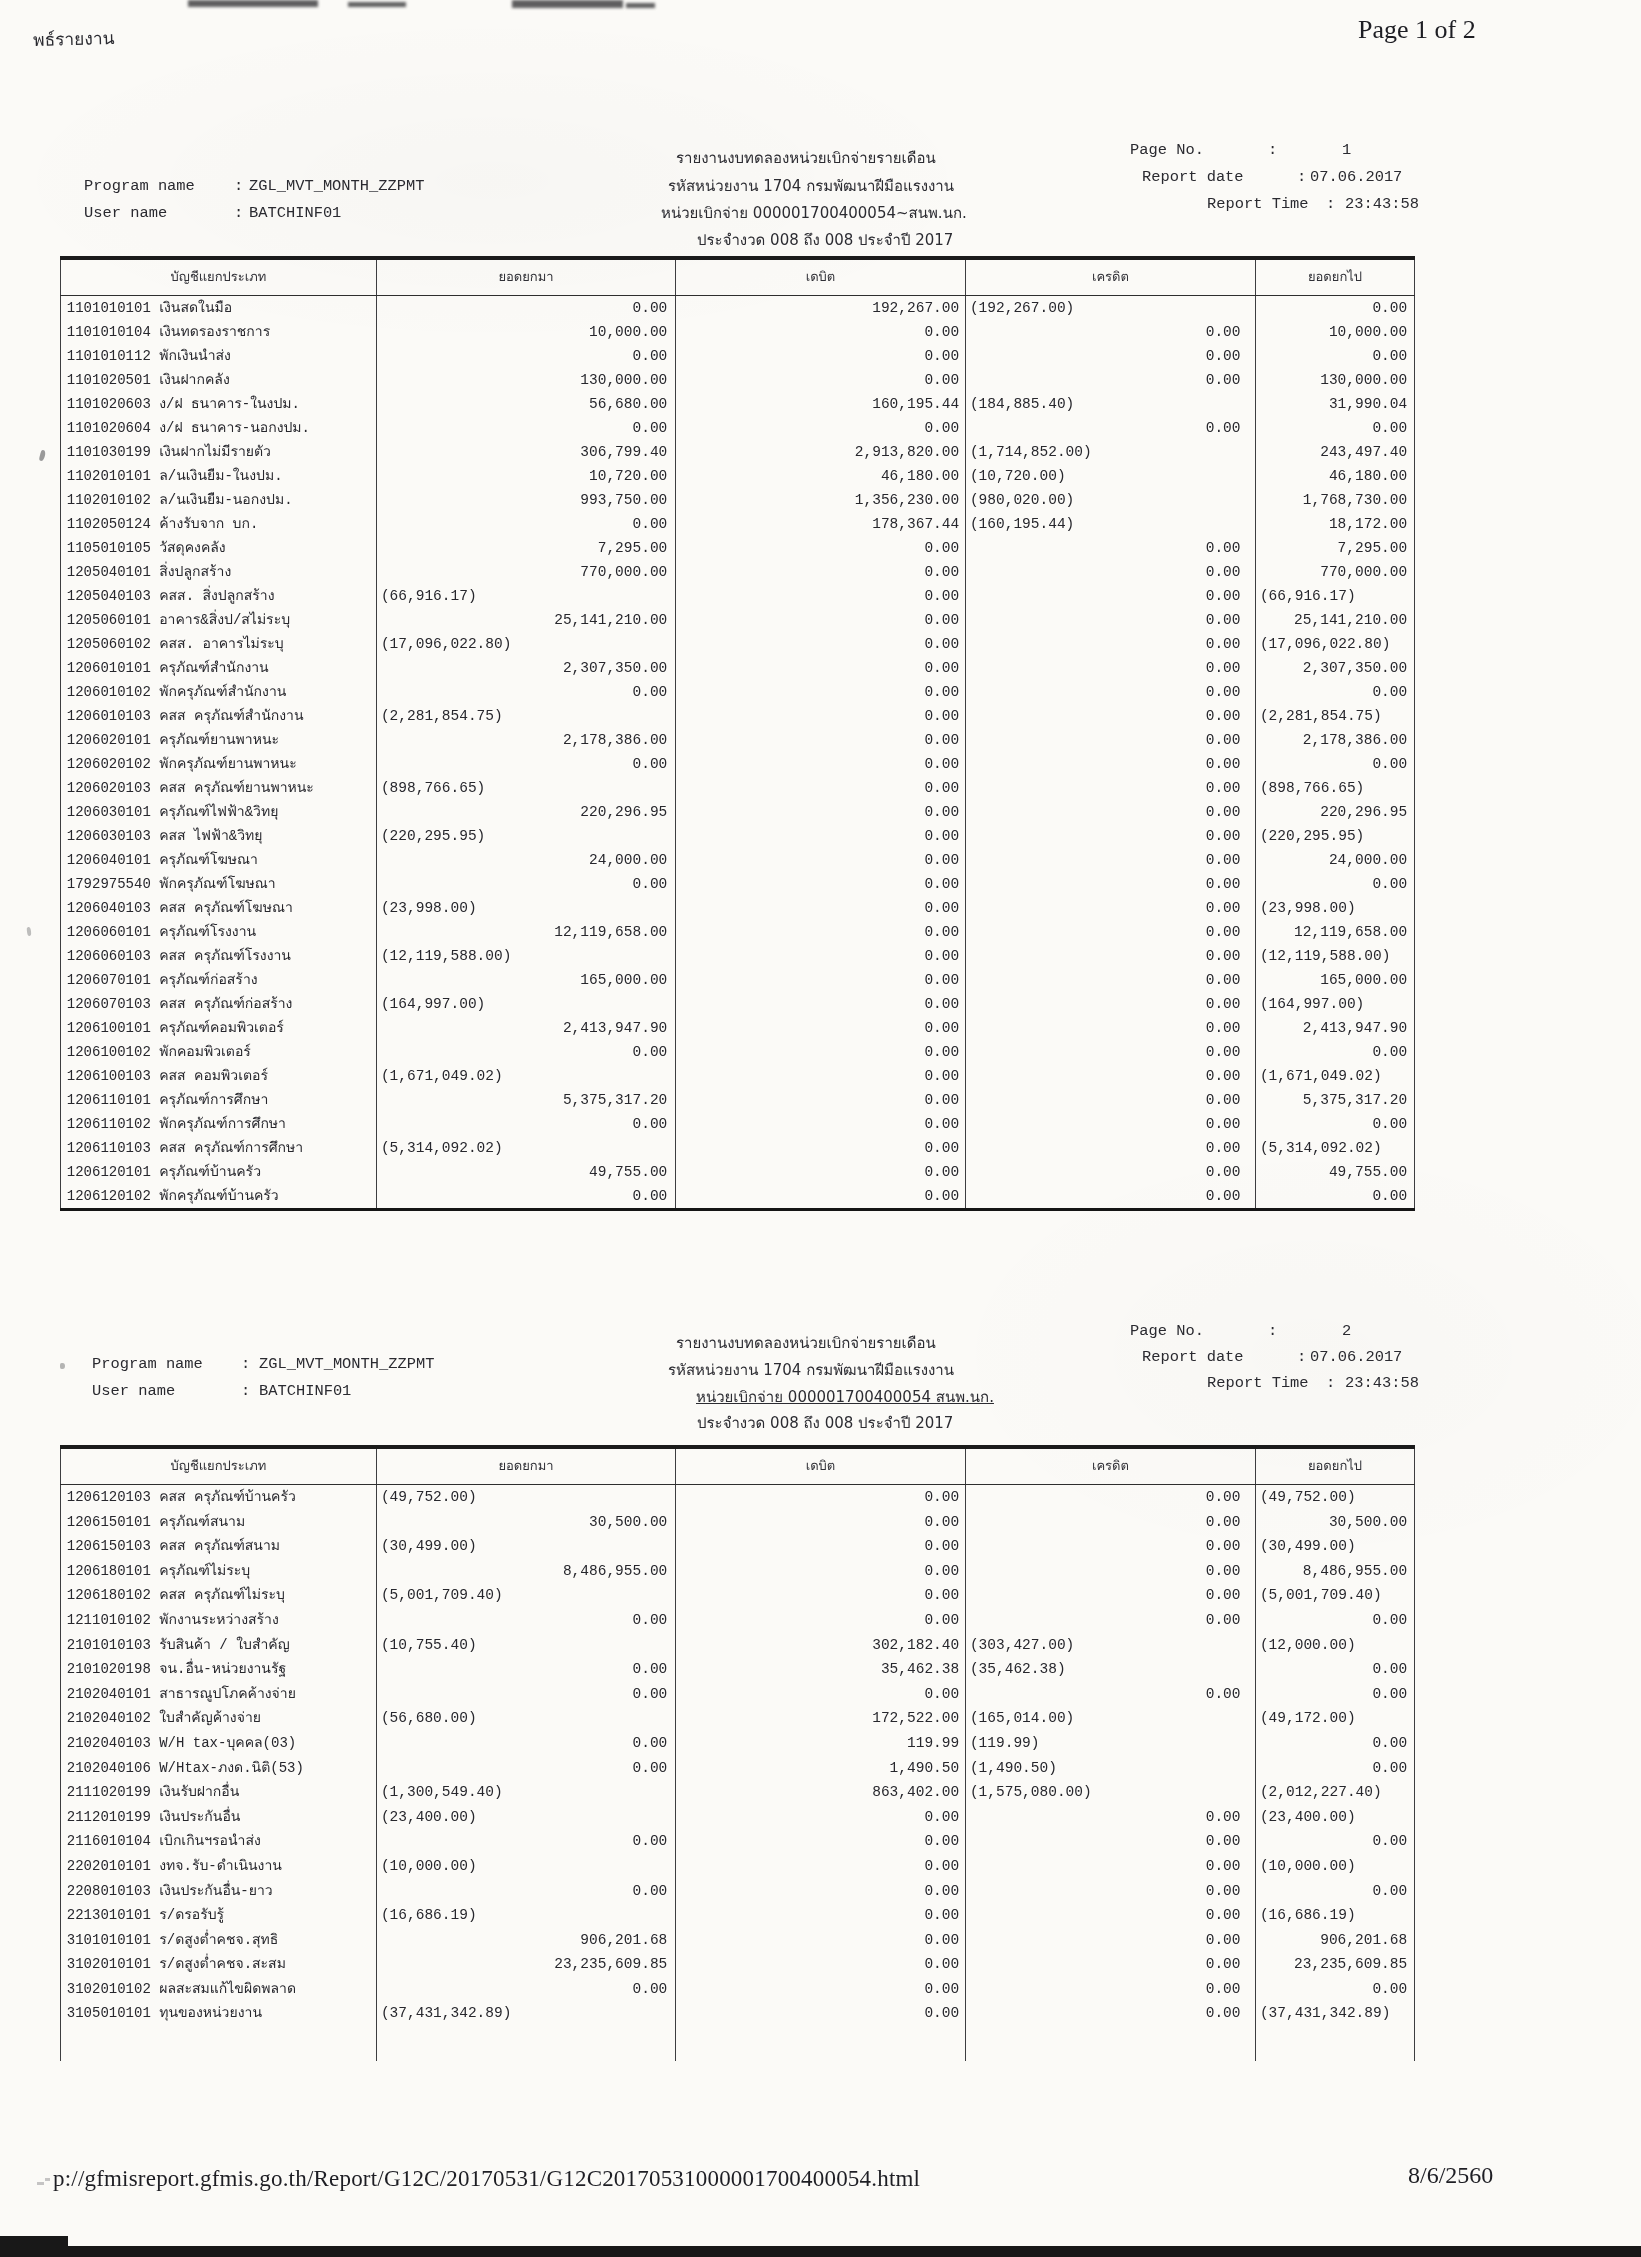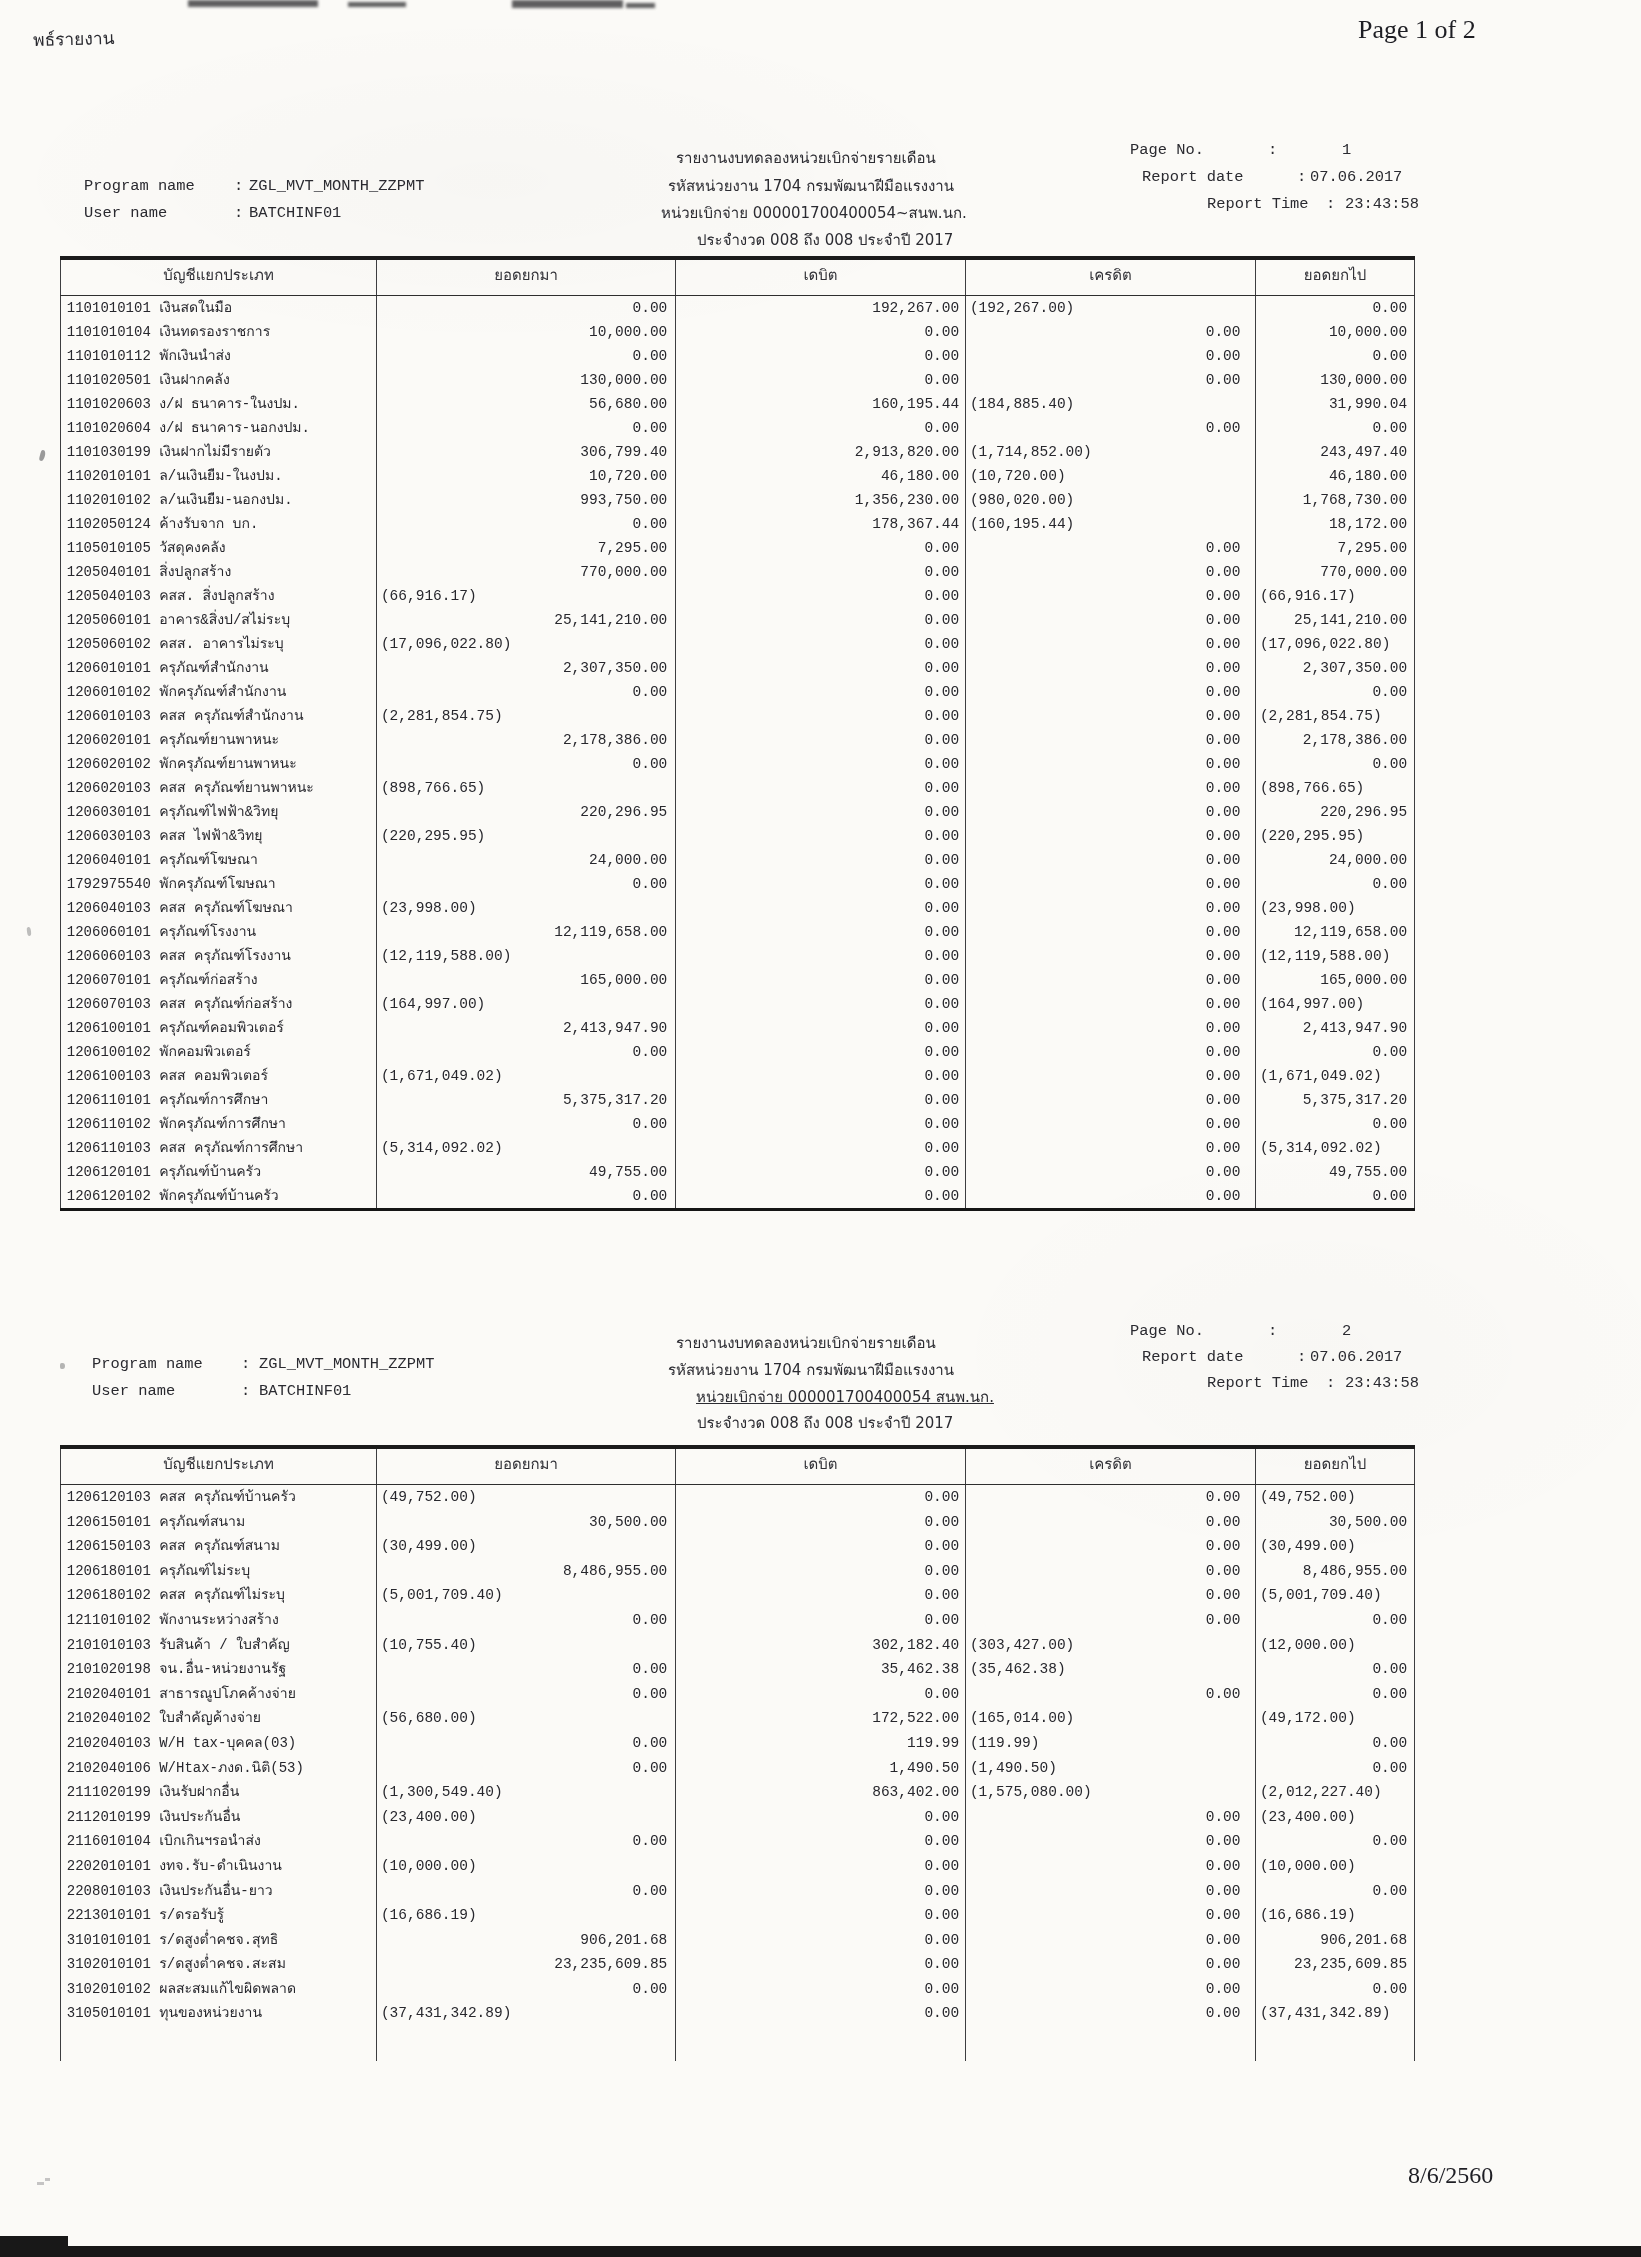--- a/index.html
+++ b/index.html
@@ -24,22 +24,22 @@
   
   .rtable{position:absolute;left:60px;width:1355px;border-top:4.8px solid #1b1b1b;background:transparent;}
   .rtable.t1{top:256px;border-bottom:3.9px solid #151515;}
   .rtable.t2{top:1445px;}
   .trow{display:grid;grid-template-columns:317px 299px 290px 290px 159px;height:24px;}
   .t2 .trow{height:24.6px;}
   .trow.thead{height:35px;border-bottom:1.9px solid #2e2e2e;}
   .trow.erow{height:35px;}
   .tcell{border-right:1.9px solid #3d3d40;box-sizing:border-box;overflow:hidden;white-space:nowrap;}
   .tcell.c0{border-left:1.9px solid #3d3d40;}
-  .hcell{text-align:center;font-size:15px;line-height:33px;color:#303036;
-         font-family:Liberation Mono, monospace;}
+  .hcell{text-align:center;font-size:13px;line-height:33px;color:#303036;
+         font-family:Liberation Serif, serif;}
   .acct{padding-left:5.8px;font-size:14px;line-height:24px;
         font-family:"Liberation Mono","DejaVu Sans Mono",monospace;color:#27272d;}
   .num{text-align:right;font-size:14.5px;line-height:24px;color:#27272d;
        font-family:"Liberation Mono","DejaVu Sans Mono",monospace;}
   .num.c1{padding-right:7.7px;}
   .num.c2{padding-right:5.8px;}
   .num.c3{padding-right:14.5px;}
   .num.c4{padding-right:6.8px;}
   .num.neg{text-align:left;padding-left:3.9px;padding-right:0;}
 
@@ -557,19 +557,20 @@
           <div class="tcell c3"></div>
           <div class="tcell c4"></div>
         </div>
       </div>
   </div>
 
   <div class="mark round" style="left:60px;top:1363px;width:4.8px;height:5.8px;opacity:.4;"></div>
 
   <div class="mark" style="left:37px;top:2182px;width:6.8px;height:2.9px;opacity:.3;"></div>
   <div class="mark" style="left:45px;top:2178px;width:4.8px;height:2.9px;opacity:.3;"></div>
+  <div class="abs serif footer-url" style="left:53px;top:2166px;">p://gfmisreport.gfmis.go.th/Report/G12C/20170531/G12C20170531000001700400054.html</div>
   <div class="abs serif footer-date" style="left:1408px;top:2162px;">8/6/2560</div>
 
   <div class="bar" style="left:0;top:2236px;width:68px;height:21px;"></div>
   <div class="bar" style="left:0;top:2246px;width:1641px;height:11.6px;"></div>
 
 </div>
 
 
 </body></html>

